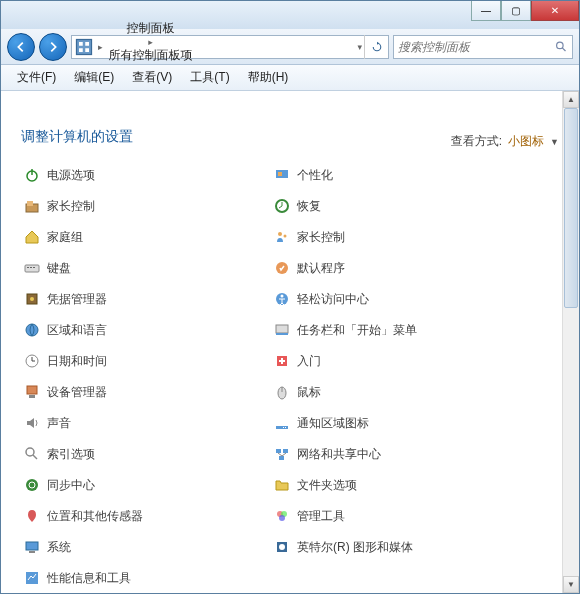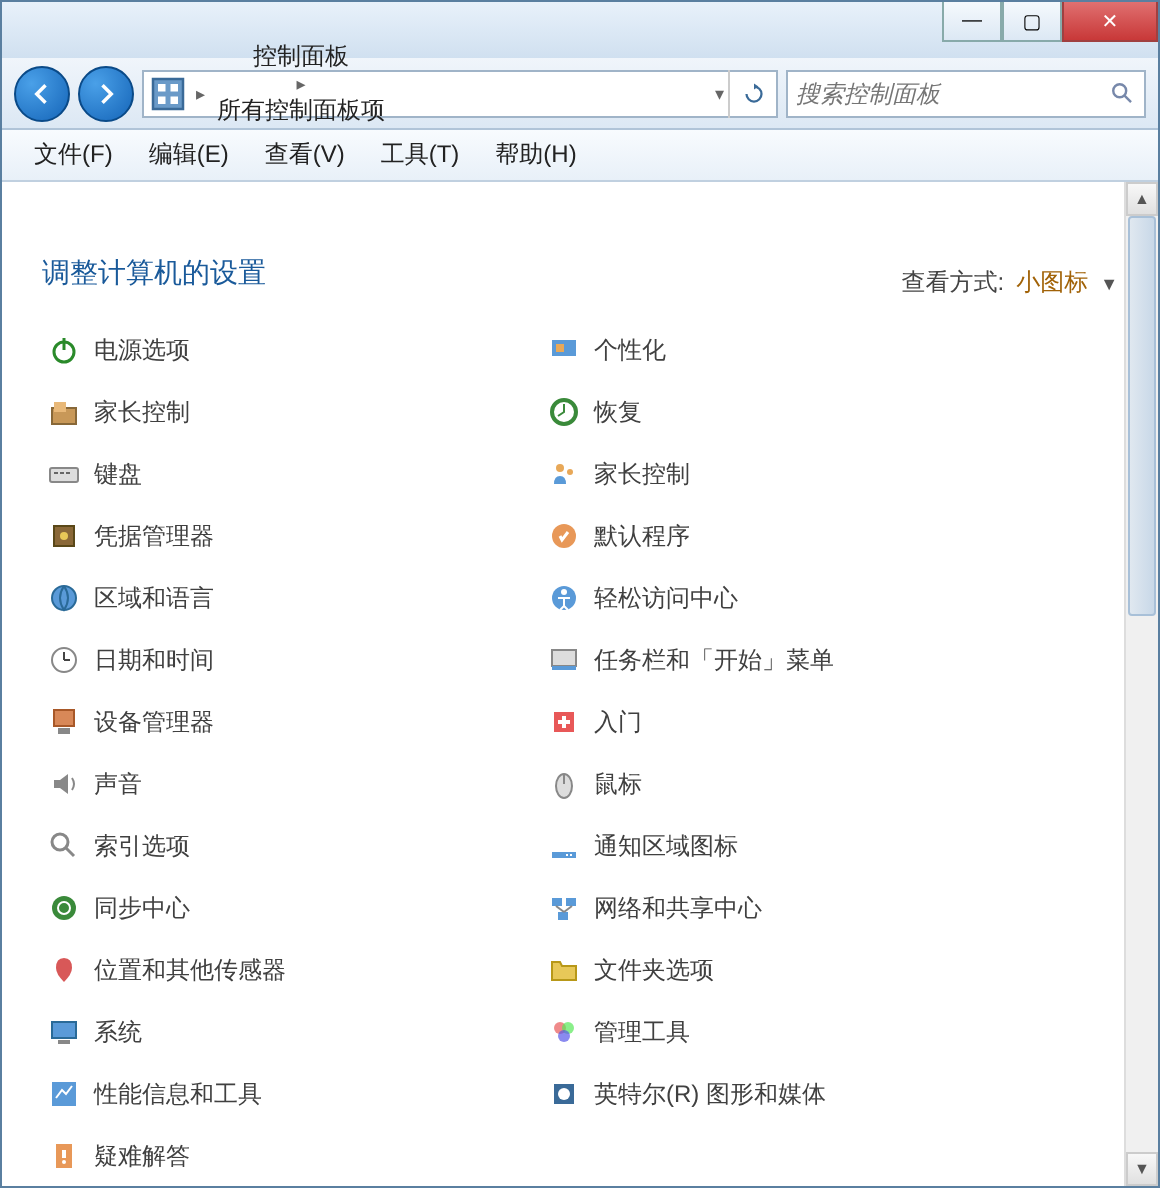--- a/index.html
+++ b/index.html
@@ -138,20 +138,28 @@
               <svg viewBox="0 0 16 16">
                 <rect x="2" y="6" width="12" height="8" fill="#c89858" stroke="#886838"></rect>
                 <rect x="3" y="3" width="6" height="5" fill="#e8b878"></rect>
               </svg>
             </span>
             <span>家长控制</span>
           </div>
           <div class="cp-item">
             <span class="cp-icon">
               <svg viewBox="0 0 16 16">
+                <path d="M8 2 L14 8 L14 14 L2 14 L2 8 Z" fill="#e8c858" stroke="#b89818"></path>
+              </svg>
+            </span>
+            <span>家庭组</span>
+          </div>
+          <div class="cp-item">
+            <span class="cp-icon">
+              <svg viewBox="0 0 16 16">
                 <rect x="1" y="5" width="14" height="7" rx="1" fill="#ddd" stroke="#888"></rect>
                 <rect x="3" y="7" width="2" height="1" fill="#666"></rect>
                 <rect x="6" y="7" width="2" height="1" fill="#666"></rect>
                 <rect x="9" y="7" width="2" height="1" fill="#666"></rect>
               </svg>
             </span>
             <span>键盘</span>
           </div>
           <div class="cp-item">
             <span class="cp-icon">

